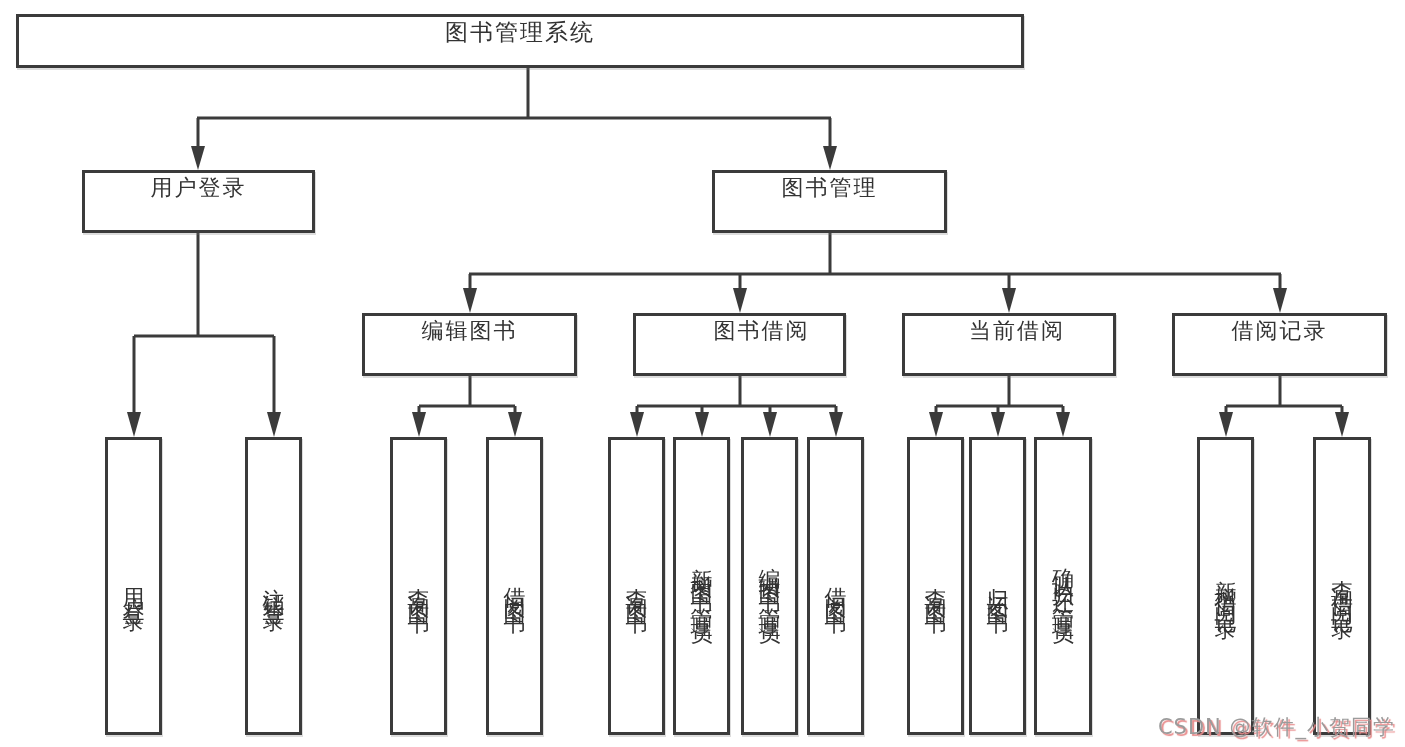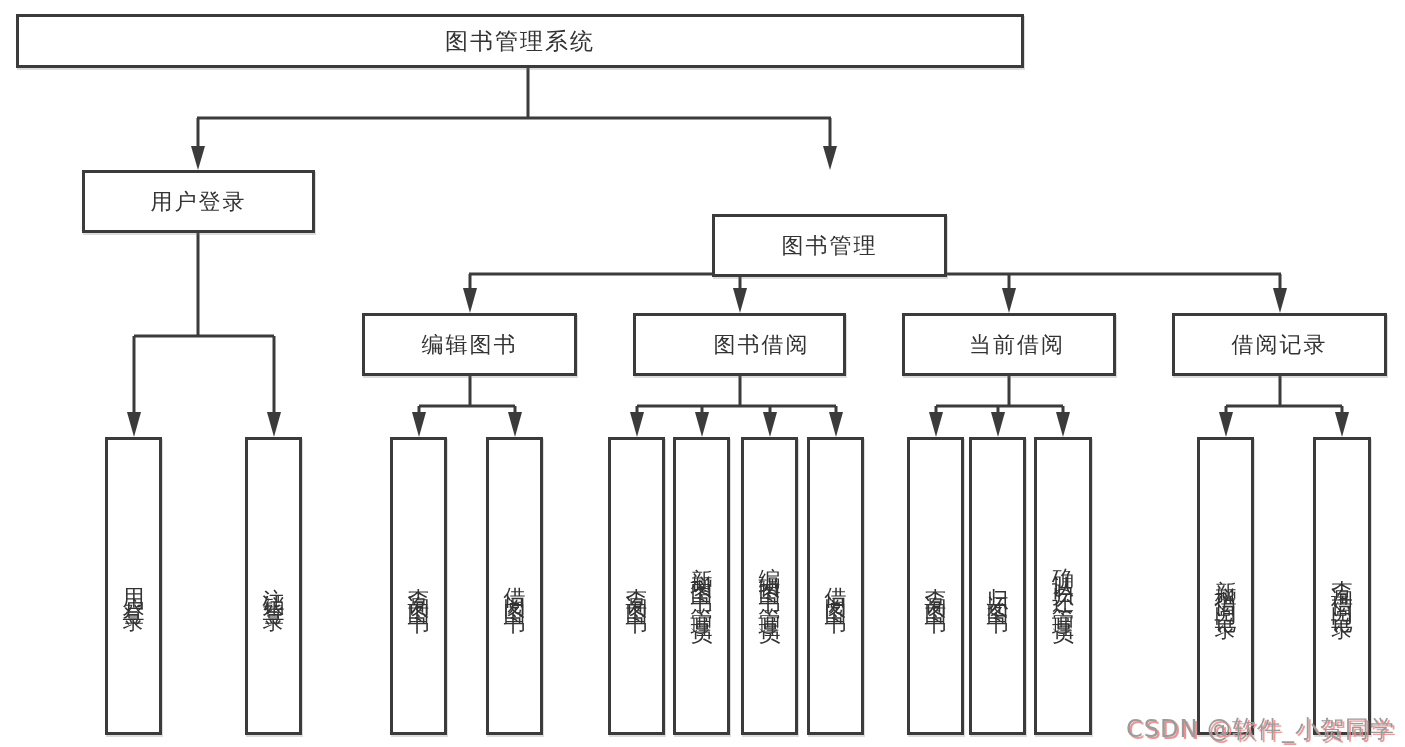--- a/index.html
+++ b/index.html
@@ -18,21 +18,21 @@
     background:var(--bg);
     overflow:hidden;
   }
   .edges{position:absolute;left:0;top:0;width:1405px;height:747px;}
   .edges path{stroke:var(--line);stroke-width:3;fill:none;}
   .edges polygon{fill:var(--line);stroke:none;}
   .node{
     position:absolute;
     background:var(--bg);
     border:3px solid var(--line);
-    display:flex;align-items:center;justify-content:center;
+    display:flex;align-items:flex-start;justify-content:center;
     font-size:22px;
     letter-spacing:2px;
     box-shadow:1px 2px 0 rgba(120,120,120,.25);
   }
   .node.root{left:16px;top:14px;width:1008px;height:54px;font-size:23px;}
   .node.h2{top:170px;height:63px;}
   .node.h3{top:313px;height:63px;}
   .vbox{
     position:absolute;
     top:437px;height:298px;width:57px;
@@ -44,21 +44,21 @@
   }
   .vbox span{
     writing-mode:vertical-rl;
     letter-spacing:8px;
     line-height:1;
     white-space:nowrap;
   }
   .watermark{
     position:absolute;
     right:10px;top:713px;
-    font-size:24px;
+    font-size:21px;
     letter-spacing:1px;
     color:var(--wm);
     text-shadow:2px 2px 1px var(--wm-shadow);
   }
 </style>
 </head>
 <body>
 
 <div class="canvas">
 
@@ -124,21 +124,21 @@
     </g>
   </svg>
 
   <div class="node root">
     <span>图书管理系统</span>
   </div>
 
   <div class="node h2" style="left:82px;width:233px;">
     <span>用户登录</span>
   </div>
-  <div class="node h2" style="left:712px;width:235px;margin-top:44px;">
+  <div class="node h2" style="left:712px;width:235px;">
     <span>图书管理</span>
   </div>
 
   <div class="node h3" style="left:362px;width:215px;">
     <span>编辑图书</span>
   </div>
   <div class="node h3" style="left:633px;width:213px;padding-left:44px;">
     <span>图书借阅</span>
   </div>
   <div class="node h3" style="left:902px;width:214px;padding-left:16px;">

